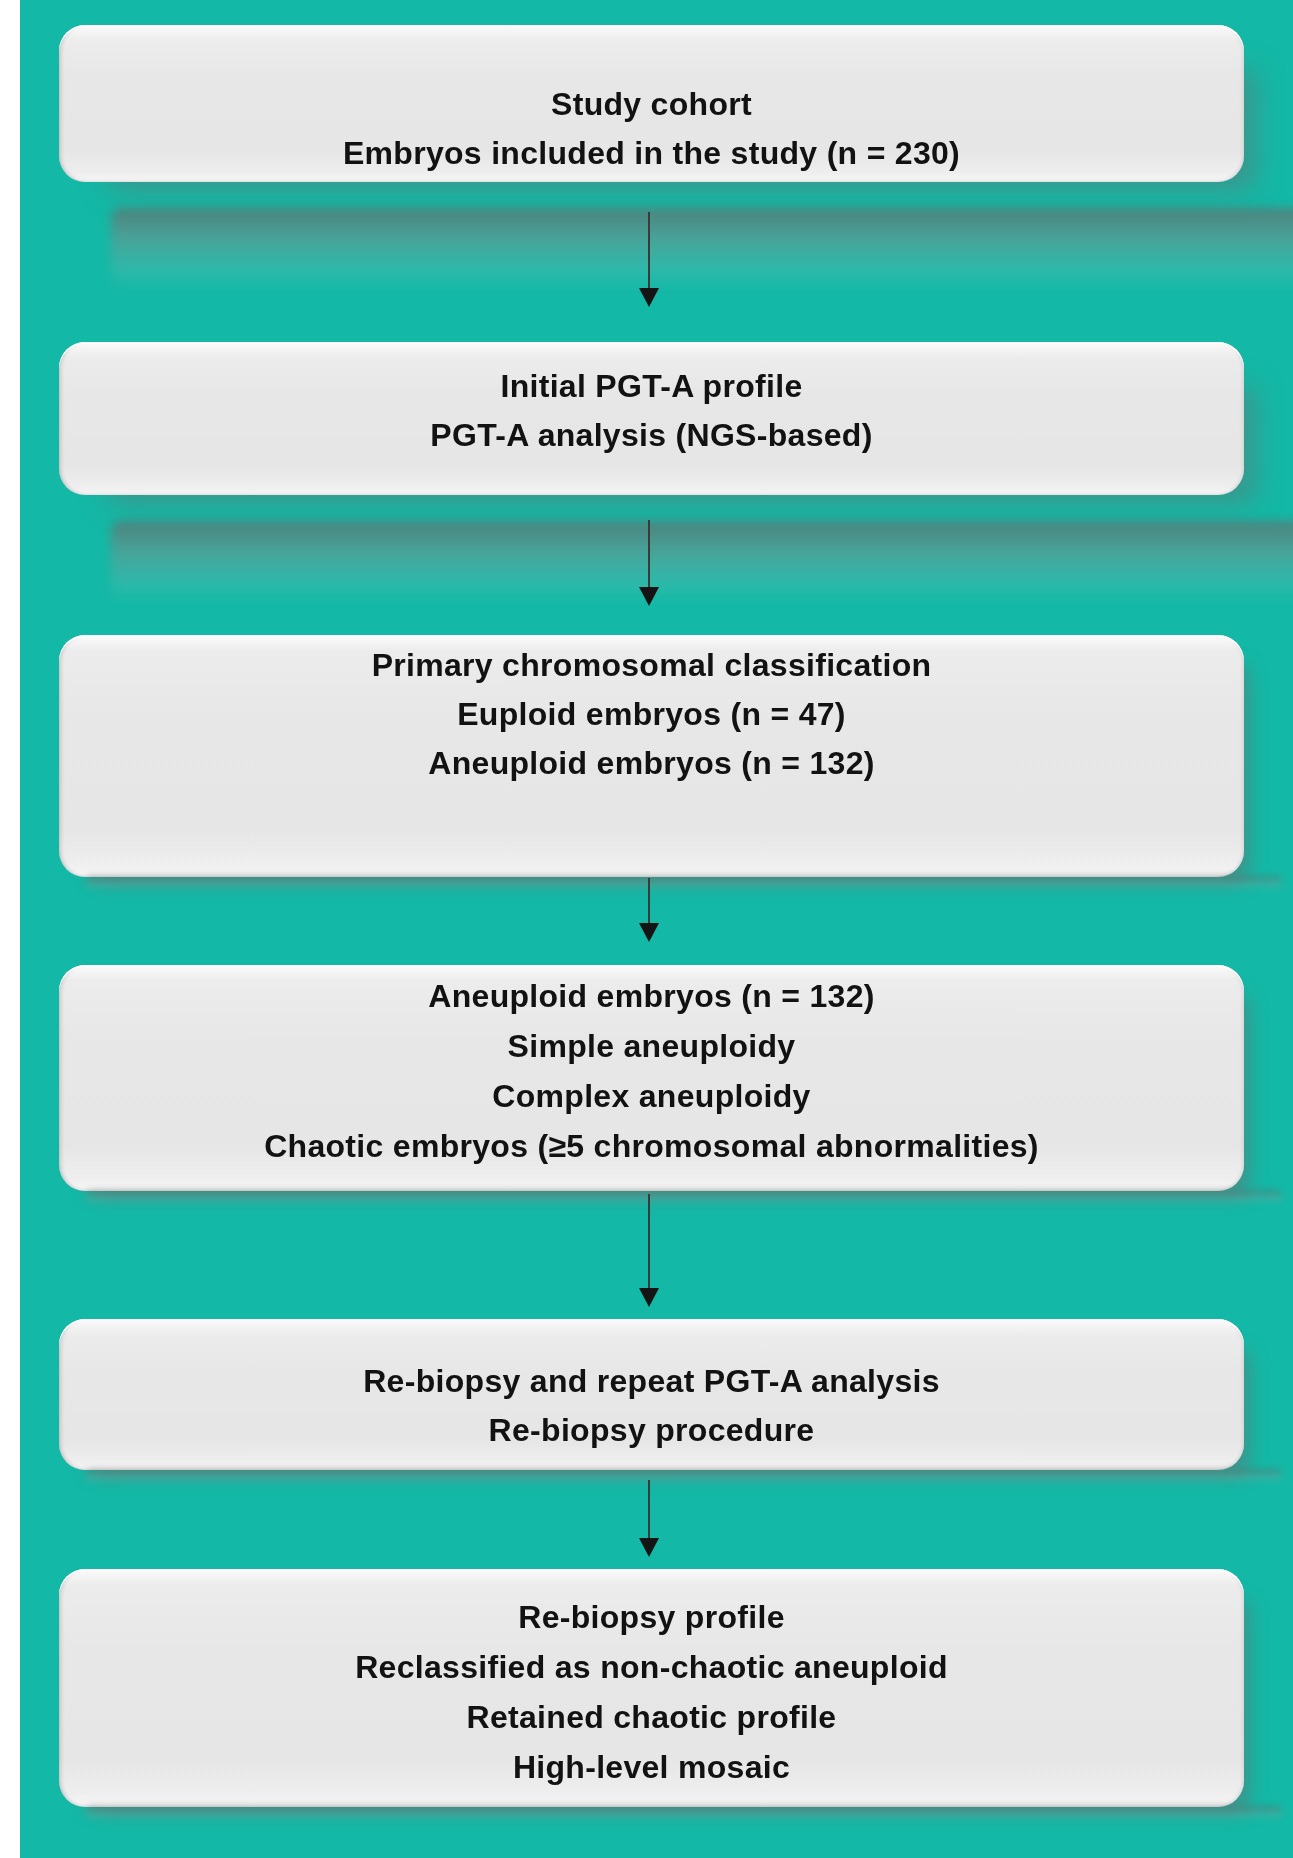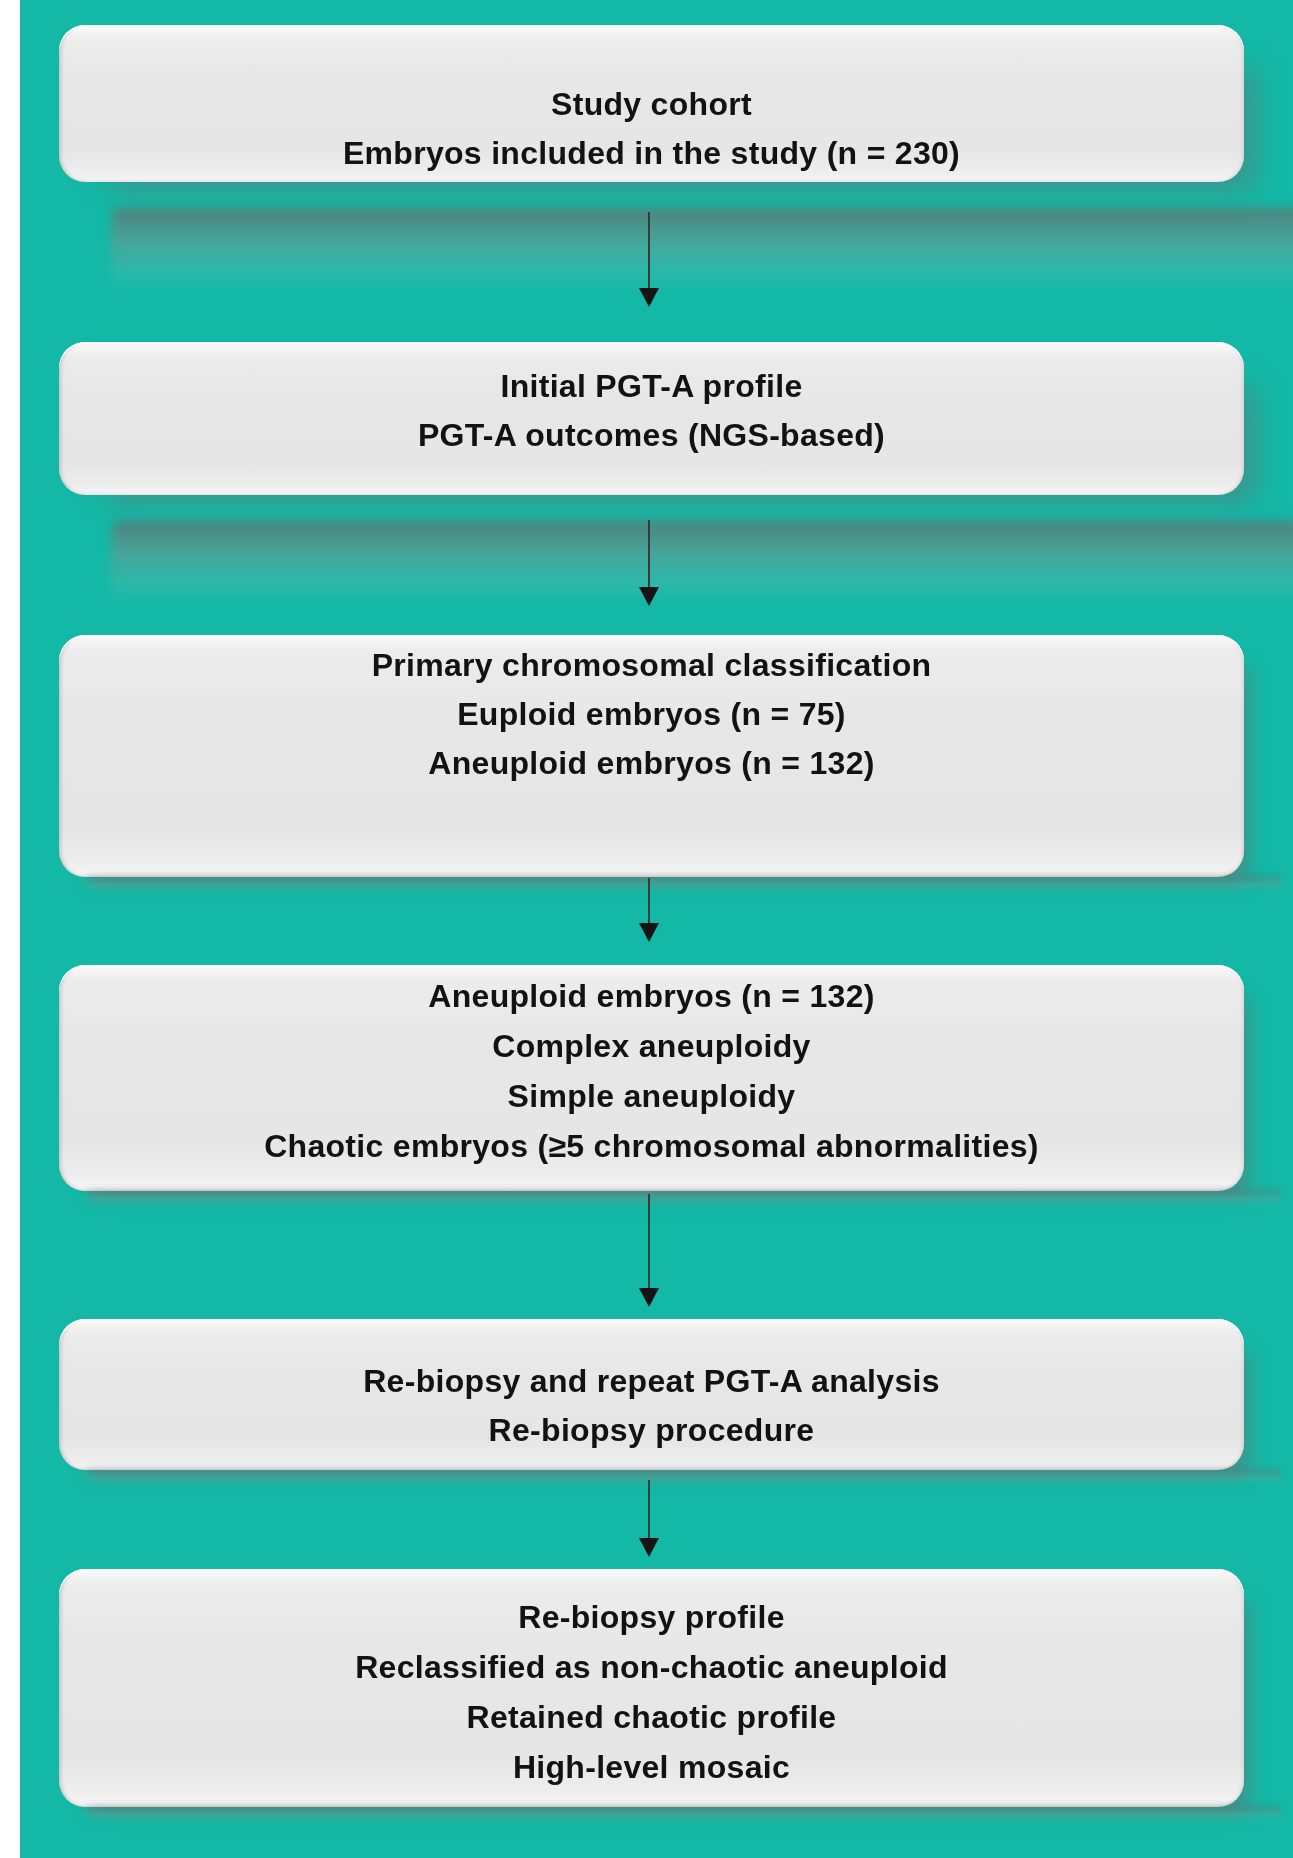--- a/index.html
+++ b/index.html
@@ -119,43 +119,43 @@
     <p class="line">Embryos included in the study (n = 230)</p>
   </section>
 
   <div class="arrow a1">
     <span class="shaft"></span>
     <span class="head"></span>
   </div>
 
   <section class="box deep b2">
     <p class="line">Initial PGT-A profile</p>
-    <p class="line">PGT-A outcomes (NGS-based)</p>
+    <p class="line">PGT-A analysis (NGS-based)</p>
   </section>
 
   <div class="arrow a2">
     <span class="shaft"></span>
     <span class="head"></span>
   </div>
 
   <section class="box flat b3">
     <p class="line">Primary chromosomal classification</p>
-    <p class="line">Euploid embryos (n = 75)</p>
+    <p class="line">Euploid embryos (n = 47)</p>
     <p class="line">Aneuploid embryos (n = 132)</p>
   </section>
 
   <div class="arrow a3">
     <span class="shaft"></span>
     <span class="head"></span>
   </div>
 
   <section class="box flat b4">
     <p class="line">Aneuploid embryos (n = 132)</p>
+    <p class="line">Simple aneuploidy</p>
     <p class="line">Complex aneuploidy</p>
-    <p class="line">Simple aneuploidy</p>
     <p class="line">Chaotic embryos (≥5 chromosomal abnormalities)</p>
   </section>
 
   <div class="arrow a4">
     <span class="shaft"></span>
     <span class="head"></span>
   </div>
 
   <section class="box flat b5">
     <p class="line">Re-biopsy and repeat PGT-A analysis</p>

